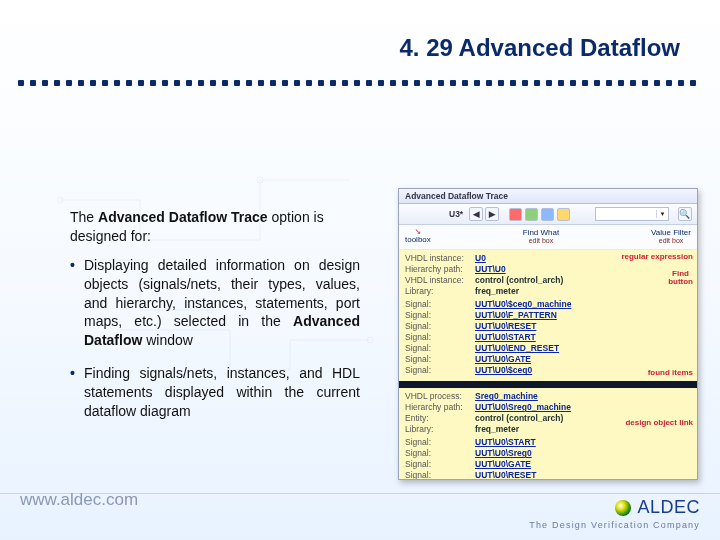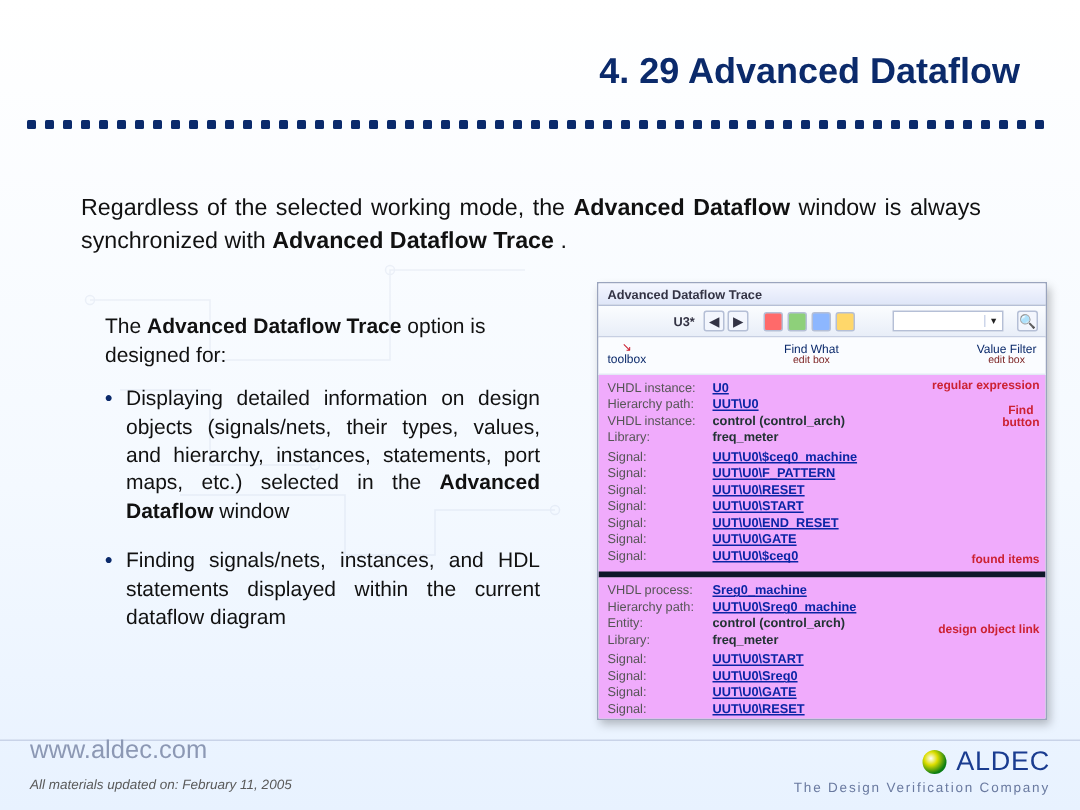--- a/index.html
+++ b/index.html
@@ -61,21 +61,21 @@
   .ann-row {
     background:#fafcff; border-bottom:1px solid #e3e9f5; padding:3px 6px 4px;
     display:flex; align-items:flex-end; justify-content:space-between;
   }
   .ann { font-size:8px; color:#0b2a6b; text-align:center; line-height:1.05; }
   .ann .lbl { display:block; }
   .ann .sub { display:block; color:#7a1e1e; font-size:7px; }
   .ann .arrow { display:block; color:#c23; font-size:8px; }
   .panels { flex:1 1 auto; overflow:hidden; }
   .pane {
-    border-bottom: 4px solid #0f172a; padding: 3px 6px 5px; background:#f0abfc;
+    border-bottom: 7px solid #0f172a; padding: 3px 6px 5px; background:#fef9c3;
   }
   .row { display:flex; gap:4px; padding:0.5px 0; }
   .key { width: 66px; color:#555; }
   .val { color:#233; font-weight:600; }
   .link { color:#0a25a5; text-decoration: underline; font-weight:600; }
   .siglist { margin-top:2px; }
   .siglist .row .key { width: 66px; }
   .callout { position:absolute; color:#c23; font-size:8px; font-weight:600; white-space:nowrap; }
   .footerbar {
     position:absolute; left:0; right:0; bottom:46px; height:1px; background:#c9d3e8;
@@ -161,27 +161,20 @@
       <span></span>
       <span></span>
       <span></span>
       <span></span>
       <span></span>
       <span></span>
       <span></span>
       <span></span>
     </div>
 
-  <p class="intro">
-    <span>Regardless of the selected working mode, the </span>
-    <b>Advanced Dataflow</b>
-    <span> window is always synchronized with </span>
-    <b>Advanced Dataflow Trace</b>
-    <span>.</span>
-  </p>
 
   <div class="body-left">
     <p class="lead">
       <span>The </span>
       <b>Advanced Dataflow Trace</b>
       <span> option is designed for:</span>
     </p>
     <ul>
       <li>
         <span>Displaying detailed information on design objects (signals/nets, their types, values, and hierarchy, instances, statements, port maps, etc.) selected in the </span>
@@ -318,19 +311,18 @@
             </div>
           </div>
 
         <div class="callout" style="right:4px; top:30px;">design object link</div>
       </div>
     </div>
   </div>
 
   <div class="footerbar"></div>
   <div class="url">www.aldec.com</div>
-  <div class="update">All materials updated on: February 11, 2005</div>
   <div class="logo">
     <span class="cir"></span>
     <span>ALDEC</span>
   </div>
   <div class="tag">The Design Verification Company</div>
 </div>
 
 </body></html>

